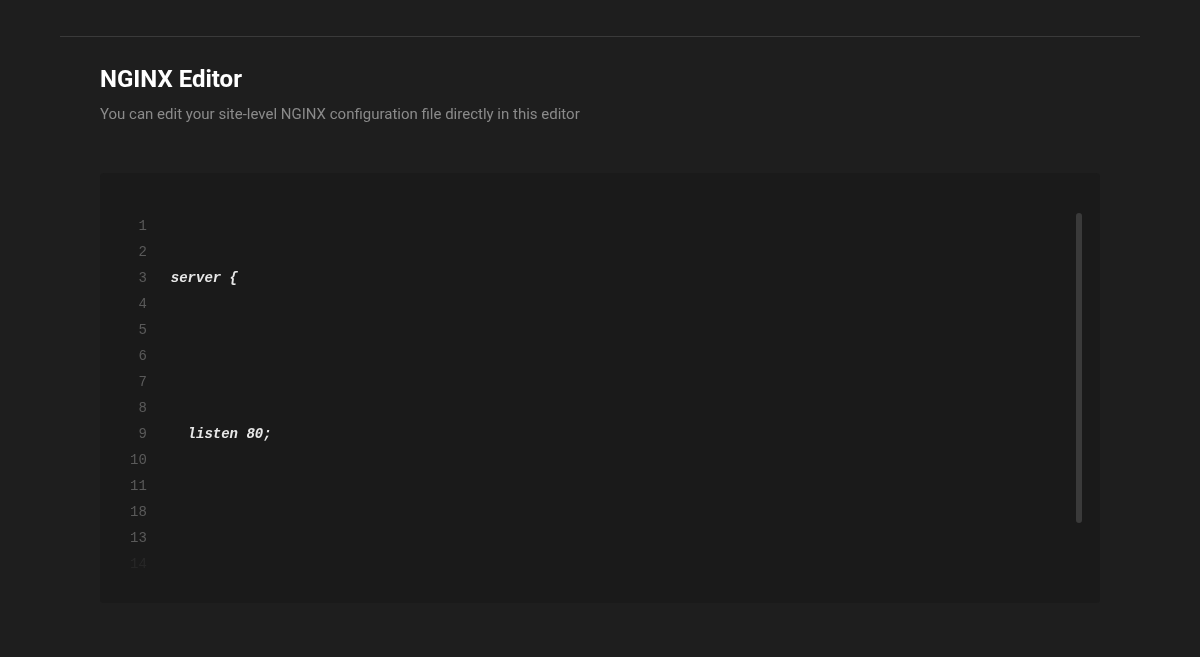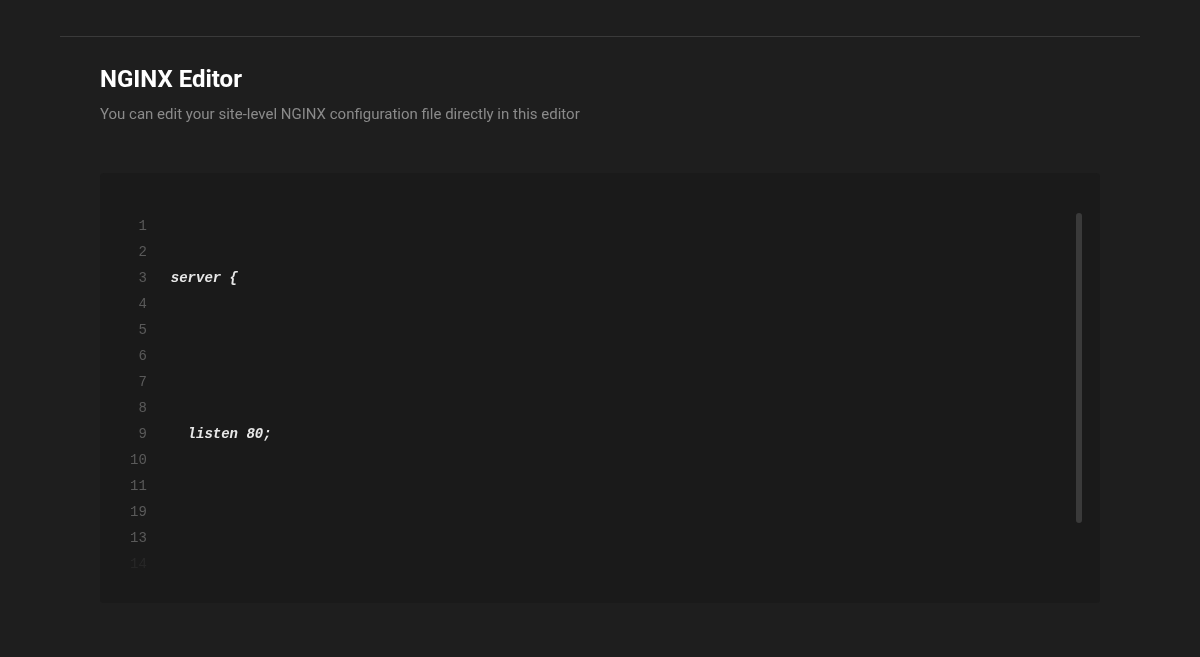--- a/index.html
+++ b/index.html
@@ -134,21 +134,21 @@
       <div>2</div>
       <div>3</div>
       <div>4</div>
       <div>5</div>
       <div>6</div>
       <div>7</div>
       <div>8</div>
       <div>9</div>
       <div>10</div>
       <div>11</div>
-      <div>19</div>
+      <div>18</div>
       <div>13</div>
       <div style="opacity:0.25">14</div>
     </div>
     <div class="code-lines">
       <div class="line"><span>server {</span></div>
       <div class="line"><span></span></div>
       <div class="line"><span>  listen 80;</span></div>
       
       
       

